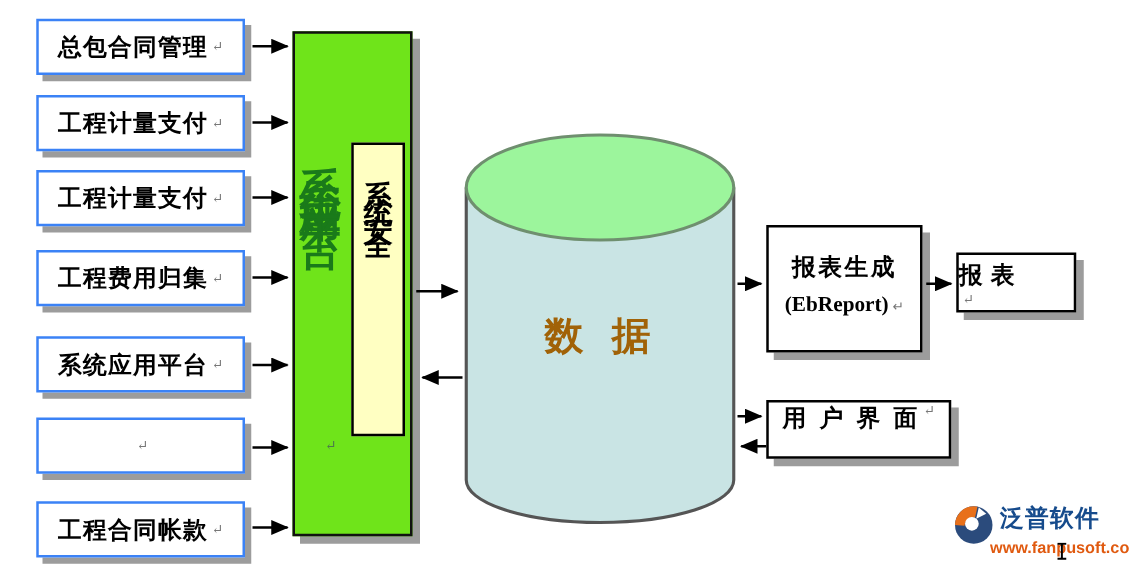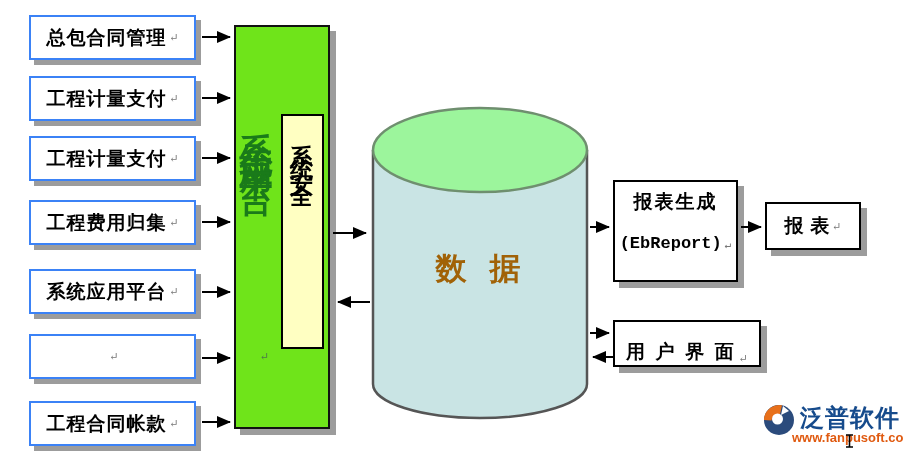--- a/index.html
+++ b/index.html
@@ -41,31 +41,31 @@
   .cyl{position:absolute;left:368px;top:104px;}
   .db-label{
     position:absolute;left:378px;top:248px;width:206px;text-align:center;
     font-size:31px;font-weight:bold;color:#a16207;letter-spacing:6px;
   }
   
   .rbox{
     position:absolute;box-sizing:border-box;background:#fff;border:2px solid #000;
     box-shadow:6px 6px 0 #9c9c9c;color:#000;font-weight:bold;
   }
-  .reportgen{left:613px;top:180px;width:125px;height:102px;text-align:center;padding-top:7px;}
+  .reportgen{left:613px;top:180px;width:125px;height:102px;text-align:center;padding-top:19px;}
   .reportgen .l1{font-size:19px;letter-spacing:2px;}
-  .reportgen .l2{font-size:17px;font-family:Liberation Mono, monospace;margin-top:19px;}
-  .report{left:765px;top:202px;width:96px;height:48px;display:flex;align-items:center;justify-content:center;font-size:19px;}
-  .uibox{left:613px;top:320px;width:148px;height:47px;display:flex;align-items:flex-end;justify-content:center;font-size:19px;letter-spacing:2px;}
+  .reportgen .l2{font-size:17px;font-family:Liberation Serif, serif;margin-top:7px;}
+  .report{left:765px;top:202px;width:96px;height:48px;display:flex;align-items:flex-start;justify-content:center;font-size:19px;flex-direction:column;}
+  .uibox{left:613px;top:320px;width:148px;height:47px;display:flex;align-items:flex-start;justify-content:center;font-size:19px;letter-spacing:2px;}
   
   #arrows{position:absolute;left:0;top:0;pointer-events:none;}
   
   .logo{position:absolute;left:762px;top:401px;width:140px;height:50px;font-family:"Liberation Sans","DejaVu Sans",sans-serif;}
   .logo-icon{position:absolute;left:0;top:2px;}
-  .logo-brand{position:absolute;left:38px;top:1px;font-size:24px;font-weight:bold;color:#164B8C;letter-spacing:1px;white-space:nowrap;}
+  .logo-brand{position:absolute;left:38px;top:1px;font-size:19px;font-weight:bold;color:#164B8C;letter-spacing:1px;white-space:nowrap;}
   .logo-url{position:absolute;left:30px;top:29px;font-size:13px;font-weight:bold;color:#E05A10;white-space:nowrap;}
   .text-cursor{position:absolute;left:83px;top:33px;}
 </style>
 </head>
 <body>
 
 <div id="stage">
 
   <div class="lbox" style="top:15px">
     <span>总包合同管理</span>

